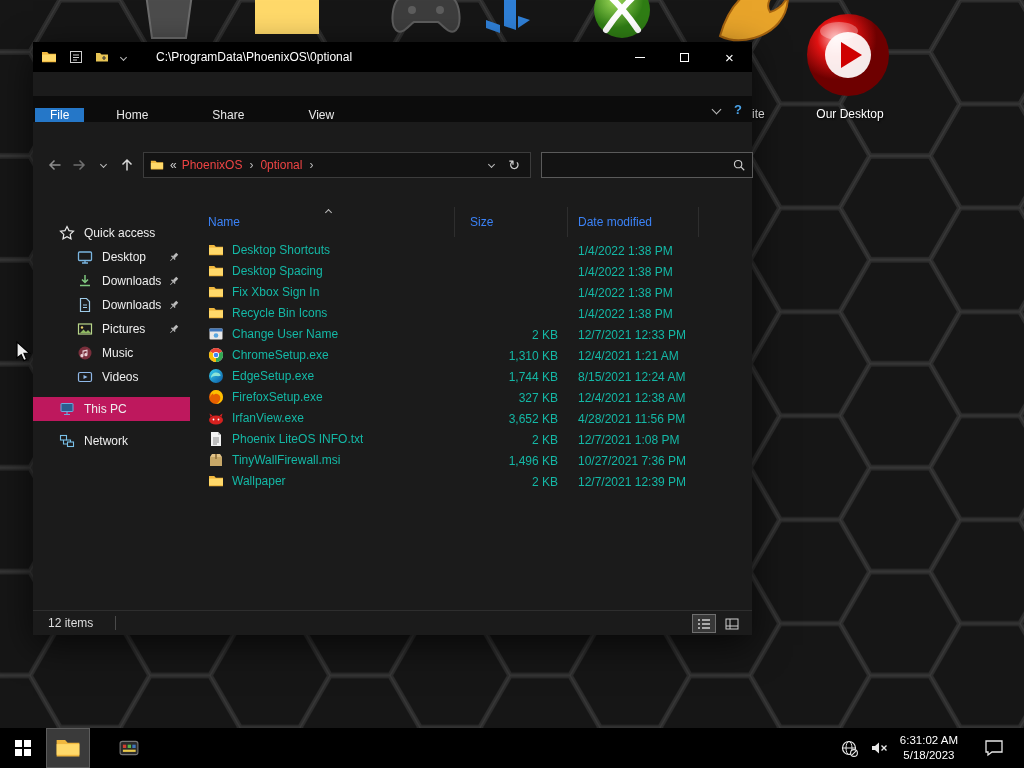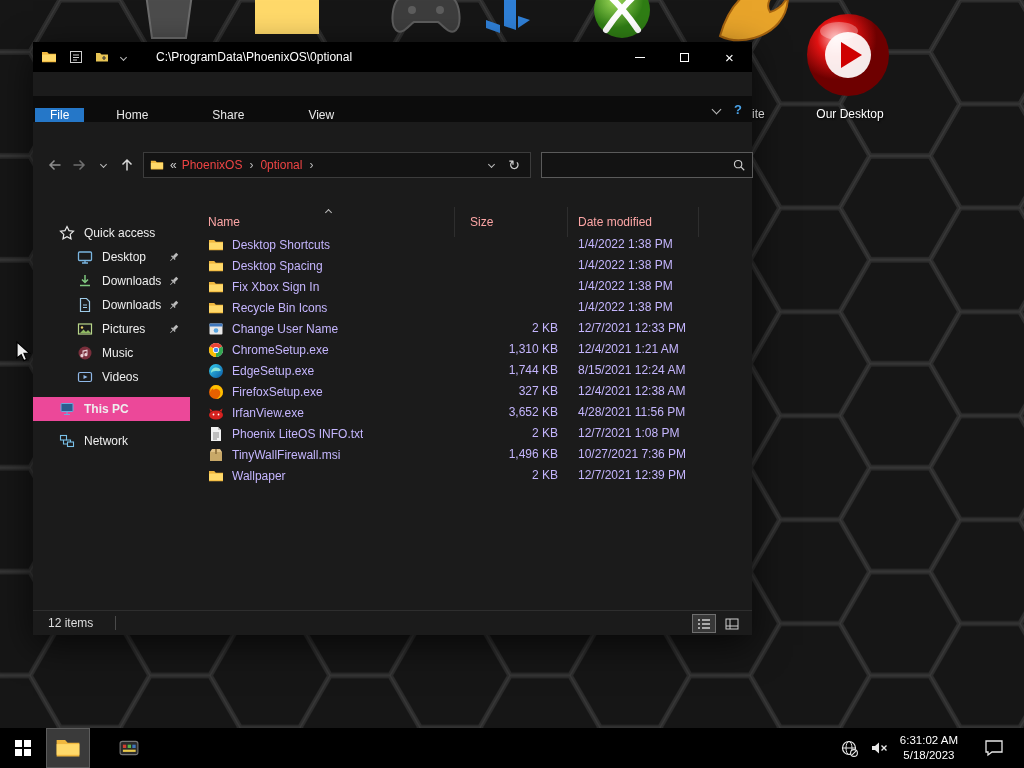--- a/index.html
+++ b/index.html
@@ -63,36 +63,36 @@
     margin-left:10px; display:flex; align-items:center; flex:none; padding:0 6px; }
   .searchbox input { flex:1; background:transparent; border:none; outline:none;
     color:#eee; font-family:"Liberation Sans",sans-serif; font-size:12px; min-width:0; }
 
   .main { flex:1; display:flex; min-height:0; }
   .sidebar { width:157px; flex:none; padding-top:14px; overflow:hidden; }
   .side-item { height:24px; display:flex; align-items:center; padding-left:26px;
     position:relative; color:#eee; }
   .side-item.child { padding-left:44px; }
   .side-item.gap { margin-top:8px; }
-  .side-item.selected { background:#ec4899;font-weight:bold; }
+  .side-item.selected { background:#be185d; }
   .side-item .ic { width:16px; height:16px; flex:none; margin-right:9px; }
   .side-item .pin { position:absolute; right:10px; width:13px; height:13px; }
 
   .filearea { flex:1; display:flex; flex-direction:column; position:relative; min-width:0;
     --col-name:265px; --col-size:113px; --col-date:131px; }
-  .colheaders { height:30px; display:flex; align-items:flex-end; color:#fca5a5; flex:none;
+  .colheaders { height:30px; display:flex; align-items:flex-end; color:#3b82f6; flex:none;
     position:relative; }
   .hdr { height:100%; display:flex; align-items:center; border-right:1px solid #2e2e2e; }
   .hdr-name { width:var(--col-name); padding-left:18px; }
   .hdr-size { width:var(--col-size); padding-left:15px; }
   .hdr-date { width:var(--col-date); padding-left:10px; }
   .sort-chip { position:absolute; left:136px; top:3px; }
 
   .rows { flex:1; overflow:hidden; }
-  .frow { height:21px; display:flex; align-items:flex-start; color:#c4b5fd; }
+  .frow { height:21px; display:flex; align-items:flex-end; color:#14b8a6; }
   .cell-name { width:var(--col-name); display:flex; align-items:center; padding-left:18px;
     overflow:hidden; }
   .cell-name .ic { width:16px; height:16px; flex:none; margin-right:8px; }
   .cell-name span { white-space:nowrap; overflow:hidden; }
   .cell-size { width:var(--col-size); text-align:right; padding-right:10px; }
   .cell-date { width:var(--col-date); padding-left:10px; white-space:nowrap; }
 
   .statusbar { height:25px; border-top:1px solid #2e2e2e; display:flex; align-items:center;
     padding-left:15px; flex:none; position:relative; color:#ddd; }
   .status-sep { width:1px; height:14px; background:#4a4a4a; margin-left:22px; }

